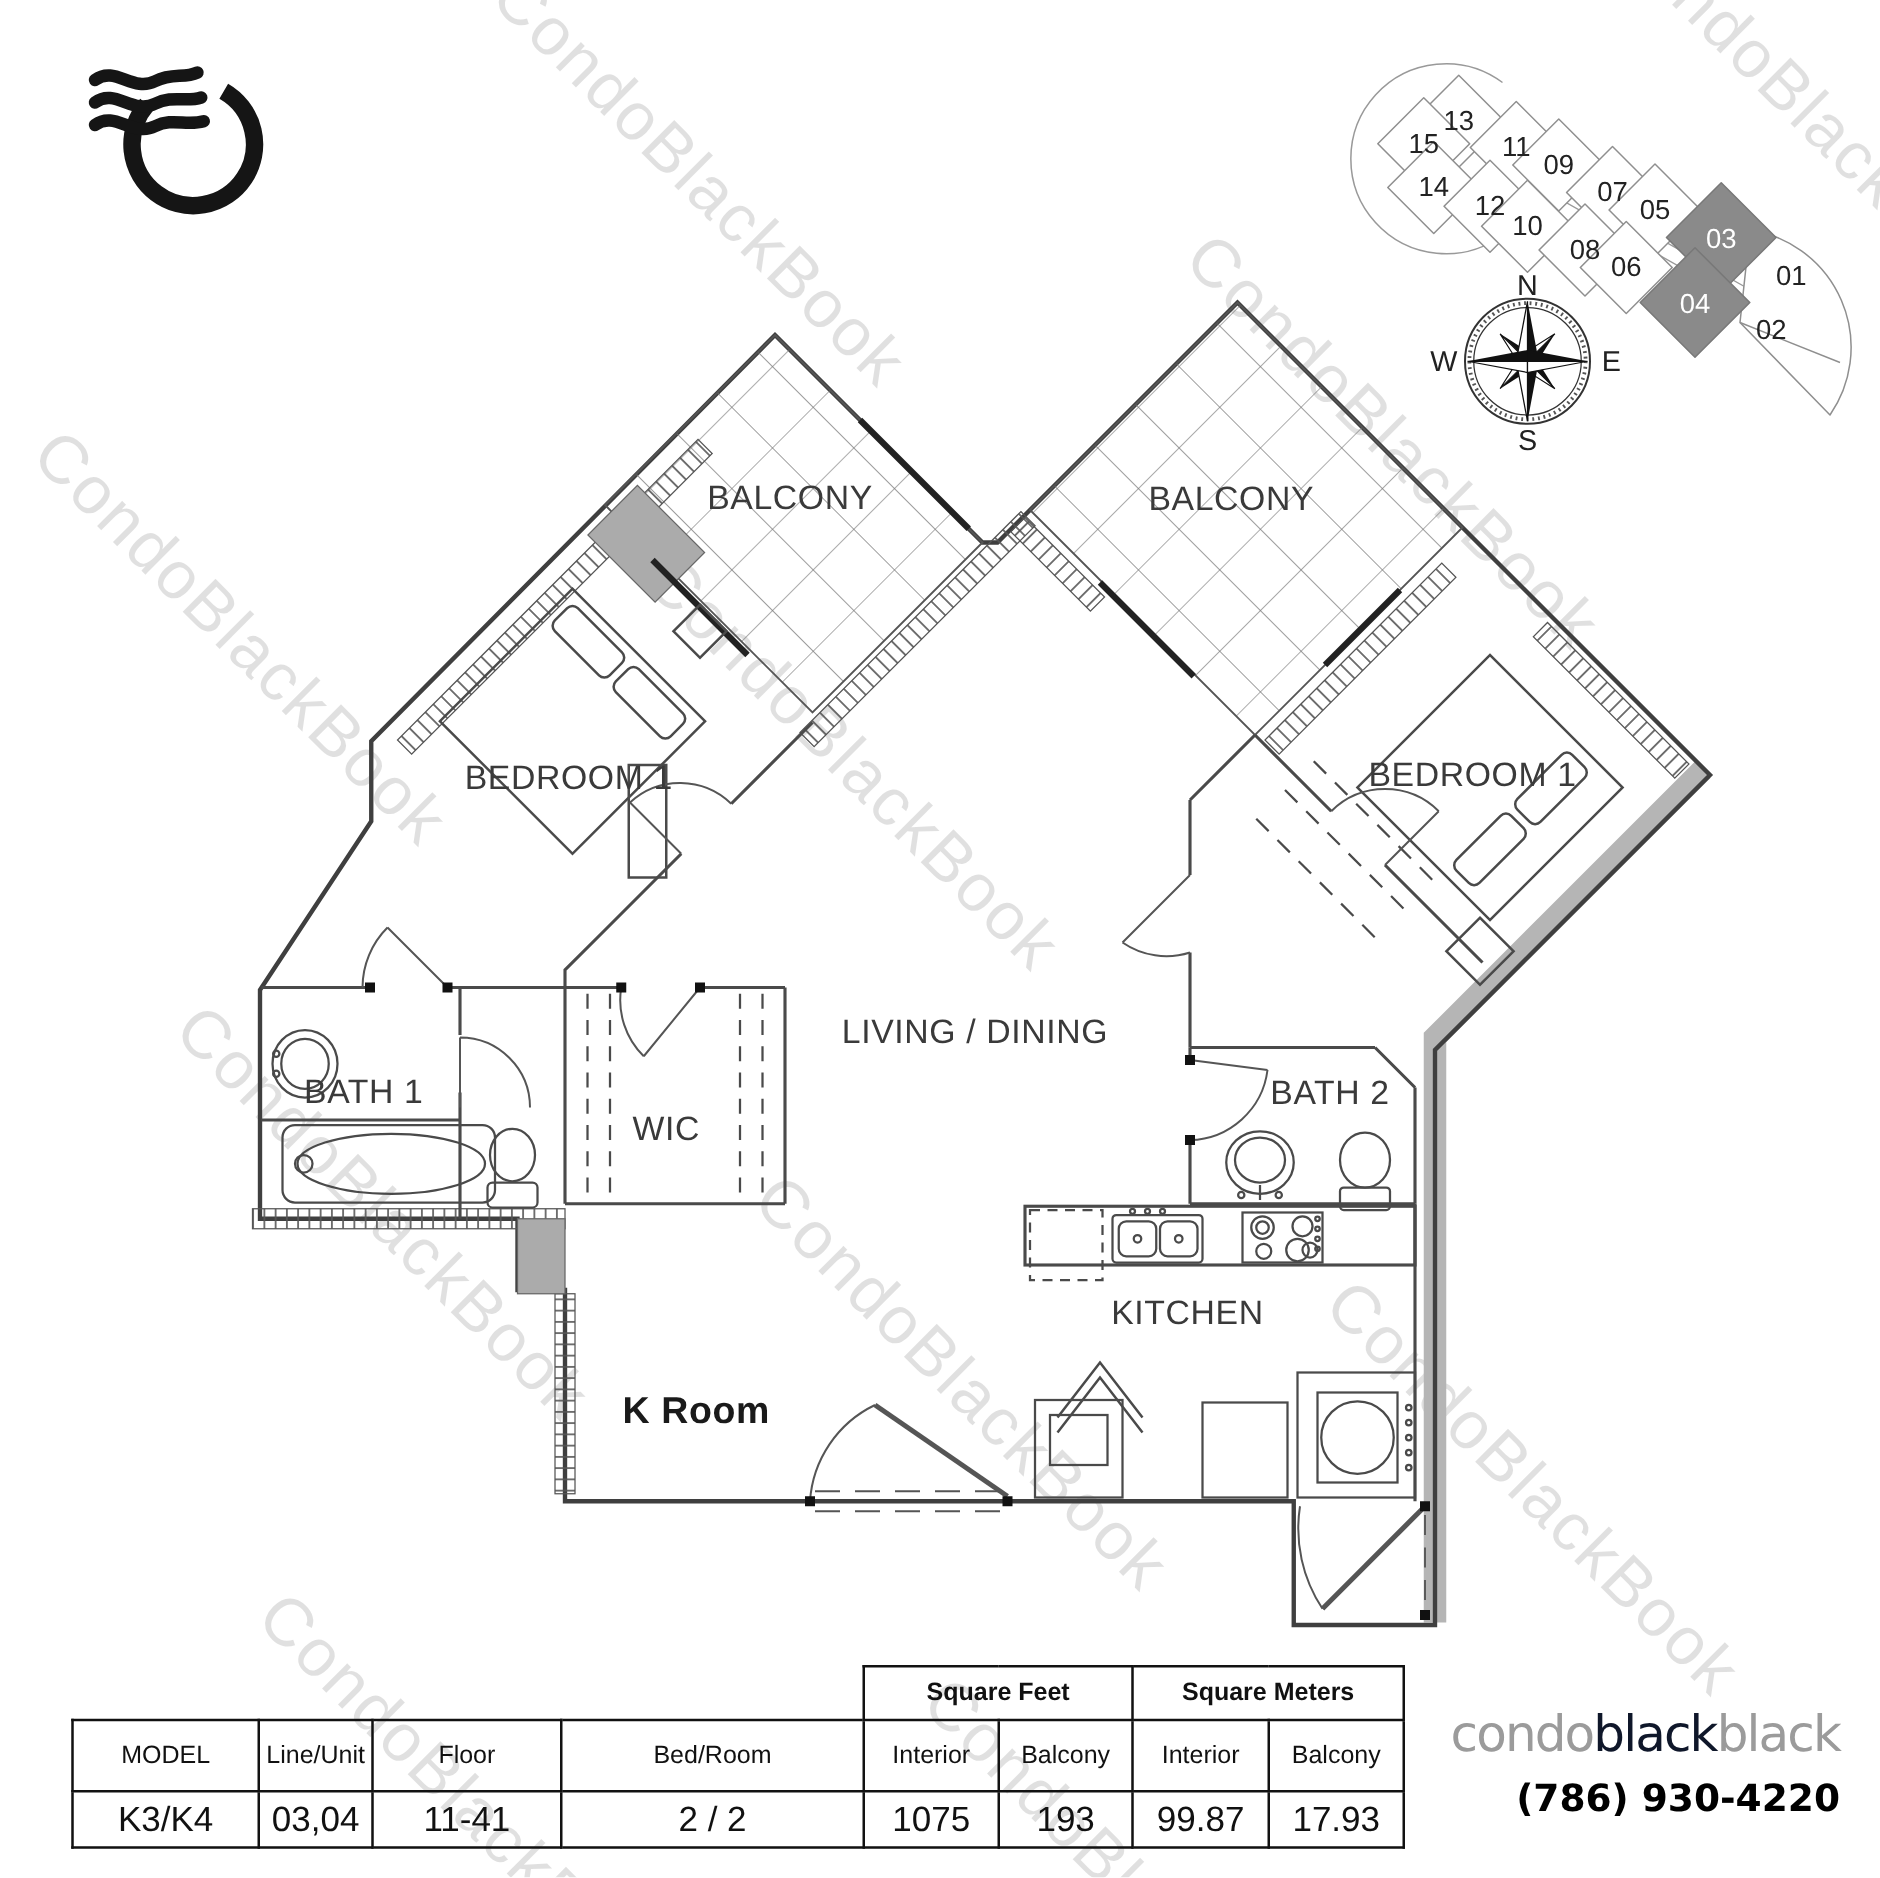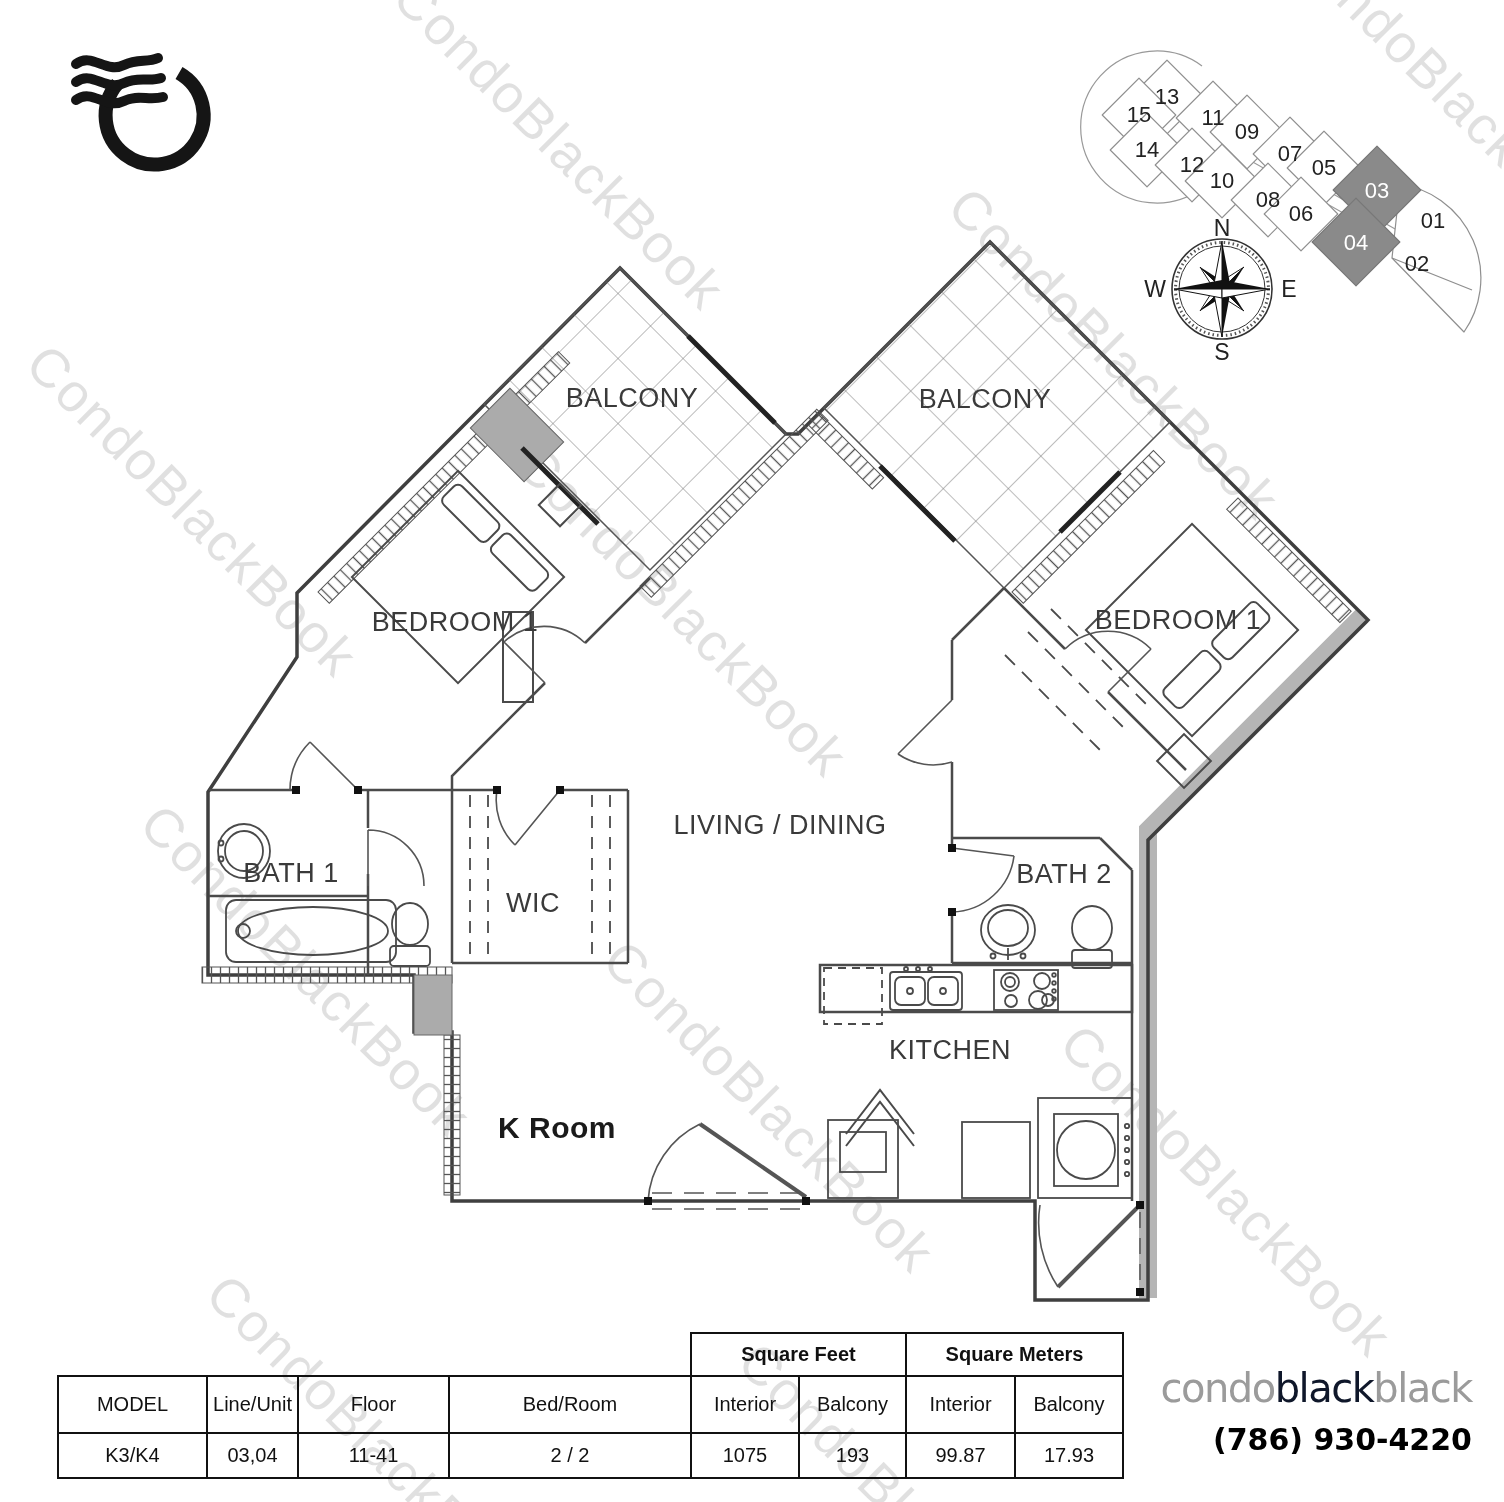--- a/index.html
+++ b/index.html
@@ -14,21 +14,21 @@
   #logo-title{font-family:"Liberation Serif",serif;font-size:80px;color:#141414;
               letter-spacing:3px;line-height:1;}
   #logo-sub{font-size:26px;color:#1d1d1d;margin-left:12px;}
   
   #spec{position:absolute;left:57px;top:1332px;border-collapse:collapse;
         table-layout:fixed;color:#111;}
   #spec td{border:2px solid #111;text-align:center;vertical-align:middle;
            font-size:20px;padding:0;background:transparent;}
   #spec tr.grp td{height:41px;font-size:20px;font-weight:bold;}
   #spec tr.hdr td{height:55px;text-align:center;}
-  #spec tr.val td{height:43px;font-size:20px;}
+  #spec tr.val td{height:43px;font-size:28px;}
   #spec td.nob{border:none;}
   
   #brand{position:absolute;right:32px;top:1366px;text-align:right;}
   #brand .word{font-family:"DejaVu Sans",sans-serif;font-size:40px;letter-spacing:-1.5px;line-height:1.1;}
   #brand .gray{color:#9b9b9b;}
   #brand .blk{color:#0f172a;}
   #phone{font-family:"DejaVu Sans",sans-serif;font-weight:bold;font-size:30px;
          color:#000;margin-top:12px;letter-spacing:0px;}
   .planlabel{font-family:"Liberation Sans",sans-serif;}
 </style>

